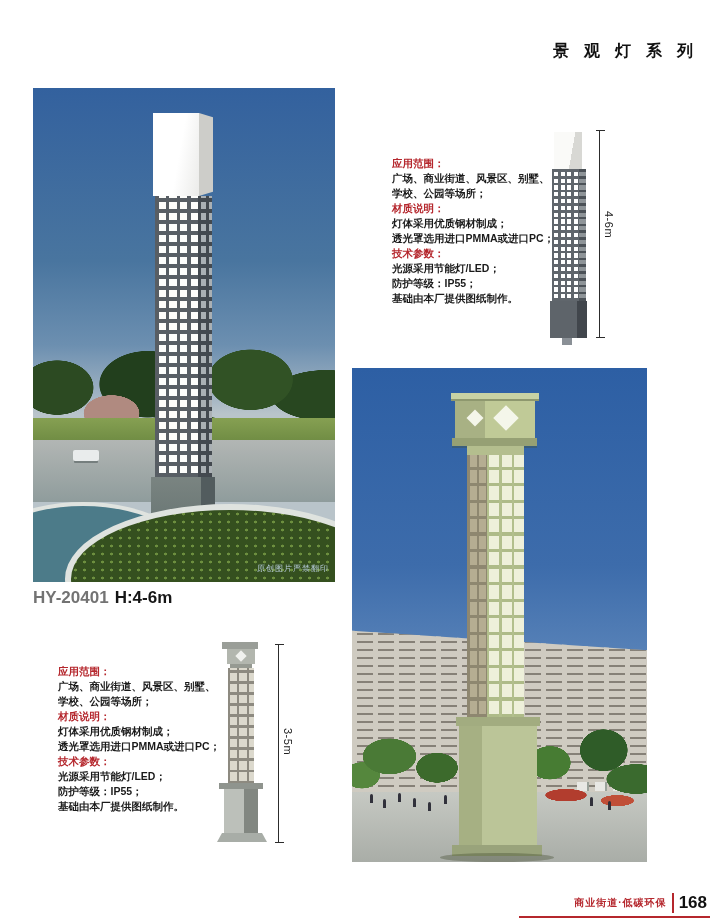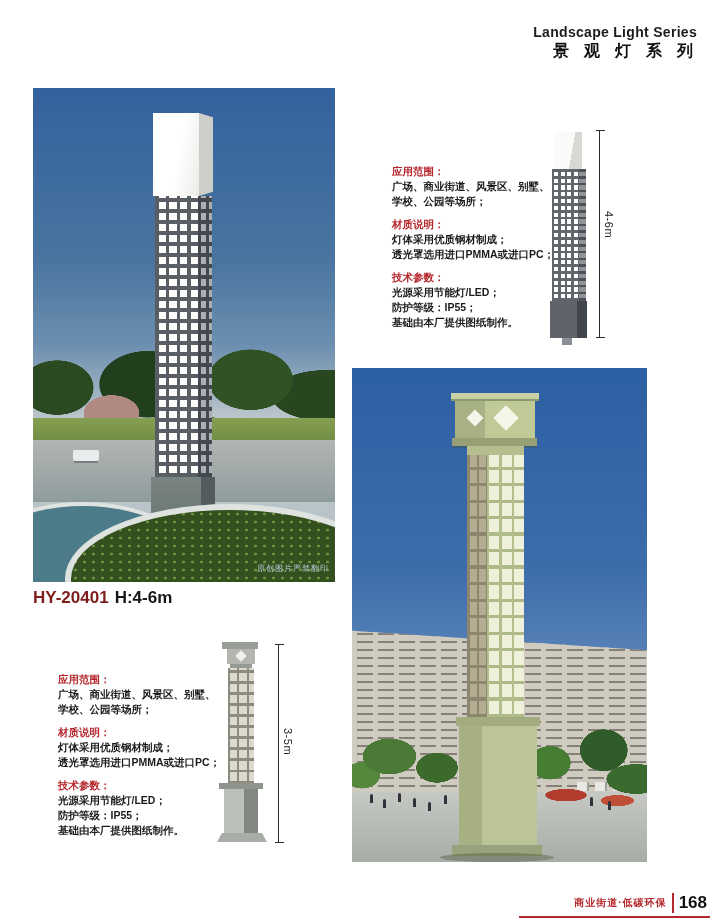--- a/index.html
+++ b/index.html
@@ -96,21 +96,21 @@
       repeating-linear-gradient(0deg,#aebb88 0 3px,transparent 3px 16.5px); }
   .p2-slab { left:104px; top:349px; width:84px; height:9px; background:#a2ac80; }
   .p2-ped { left:107px; top:358px; width:78px; height:119px; background:linear-gradient(90deg,#a6b083 0 30%,#bbc598 30%); }
   .p2-foot { left:100px; top:477px; width:90px; height:11px; background:#99a37b; }
   .p2-shadow { left:88px; top:485px; width:114px; height:9px; background:rgba(60,70,40,.35); border-radius:50%; }
 
   
   .specs { position:absolute; font-size:10.5px; font-weight:bold; line-height:15px; color:#1a1a1a; white-space:nowrap; }
   .specs-1 { left:392px; top:156px; }
   .specs-2 { left:58px; top:664px; }
-  .spec-h { color:#b5272d;margin-top:8px; }
+  .spec-h { color:#b5272d; }
 
   
   .render { position:absolute; }
   .render > div, .render > span { position:absolute; }
   .render-1 { left:545px; top:115px; width:90px; height:235px; }
   .r1-cap { left:9px; top:17px; width:28px; height:37px; background:linear-gradient(100deg,#fafaf8 62%,#d8d8d4 62%); }
   .r1-body { left:7px; top:54px; width:34px; height:132px; }
   .r1-body-front { position:absolute; left:0; top:0; width:27px; height:132px;
     background-color:#ffffff;
     background-image:
@@ -144,36 +144,35 @@
   .dim-1 { left:54px; top:15px; height:208px; }
   .dim-2 { left:73px; top:8px; height:199px; }
   .dim-label { position:absolute; writing-mode:vertical-rl; font-size:11px; color:#222; letter-spacing:.5px; }
   .dim-label-1 { left:58px; top:96px; }
   .dim-label-2 { left:77px; top:92px; }
 
   
   .model-label { position:absolute; font-size:17px; font-weight:bold; white-space:nowrap; }
   .model-label-1 { left:33px; top:588px; }
   .model-label-2 { left:347px; top:869px; }
-  .model-code { color:#7f1d1d;text-align:right; }
+  .model-code { color:#737373;text-align:right; }
   .model-height { color:#161616; margin-left:6px;text-align:right; }
 
   
   .footer { position:absolute; right:0; bottom:3px; display:flex; align-items:center; gap:5px;
     border-bottom:2px solid #b5272d; padding:0 3px 3px 55px; }
   .footer-slogan { font-size:10px; font-weight:bold; color:#b5272d; letter-spacing:1px; }
   .footer-divider { width:2px; height:20px; background:#b5272d; }
   .footer-page { font-size:17px; font-weight:bold; color:#111; }
 </style>
 </head>
 <body>
 
 <div class="page">
 
-  <div class="title-en">Landscape Light Series</div>
   <div class="title-cn">景观灯系列</div>
 
   <div class="photo photo-1">
     <div class="p1-sky"></div>
     <div class="p1-trees"></div>
     <div class="p1-lawn"></div>
     <div class="p1-path"></div>
     <div class="p1-teal"></div>
     <div class="p1-bench"></div>
     <div class="p1-cap-front"></div>

